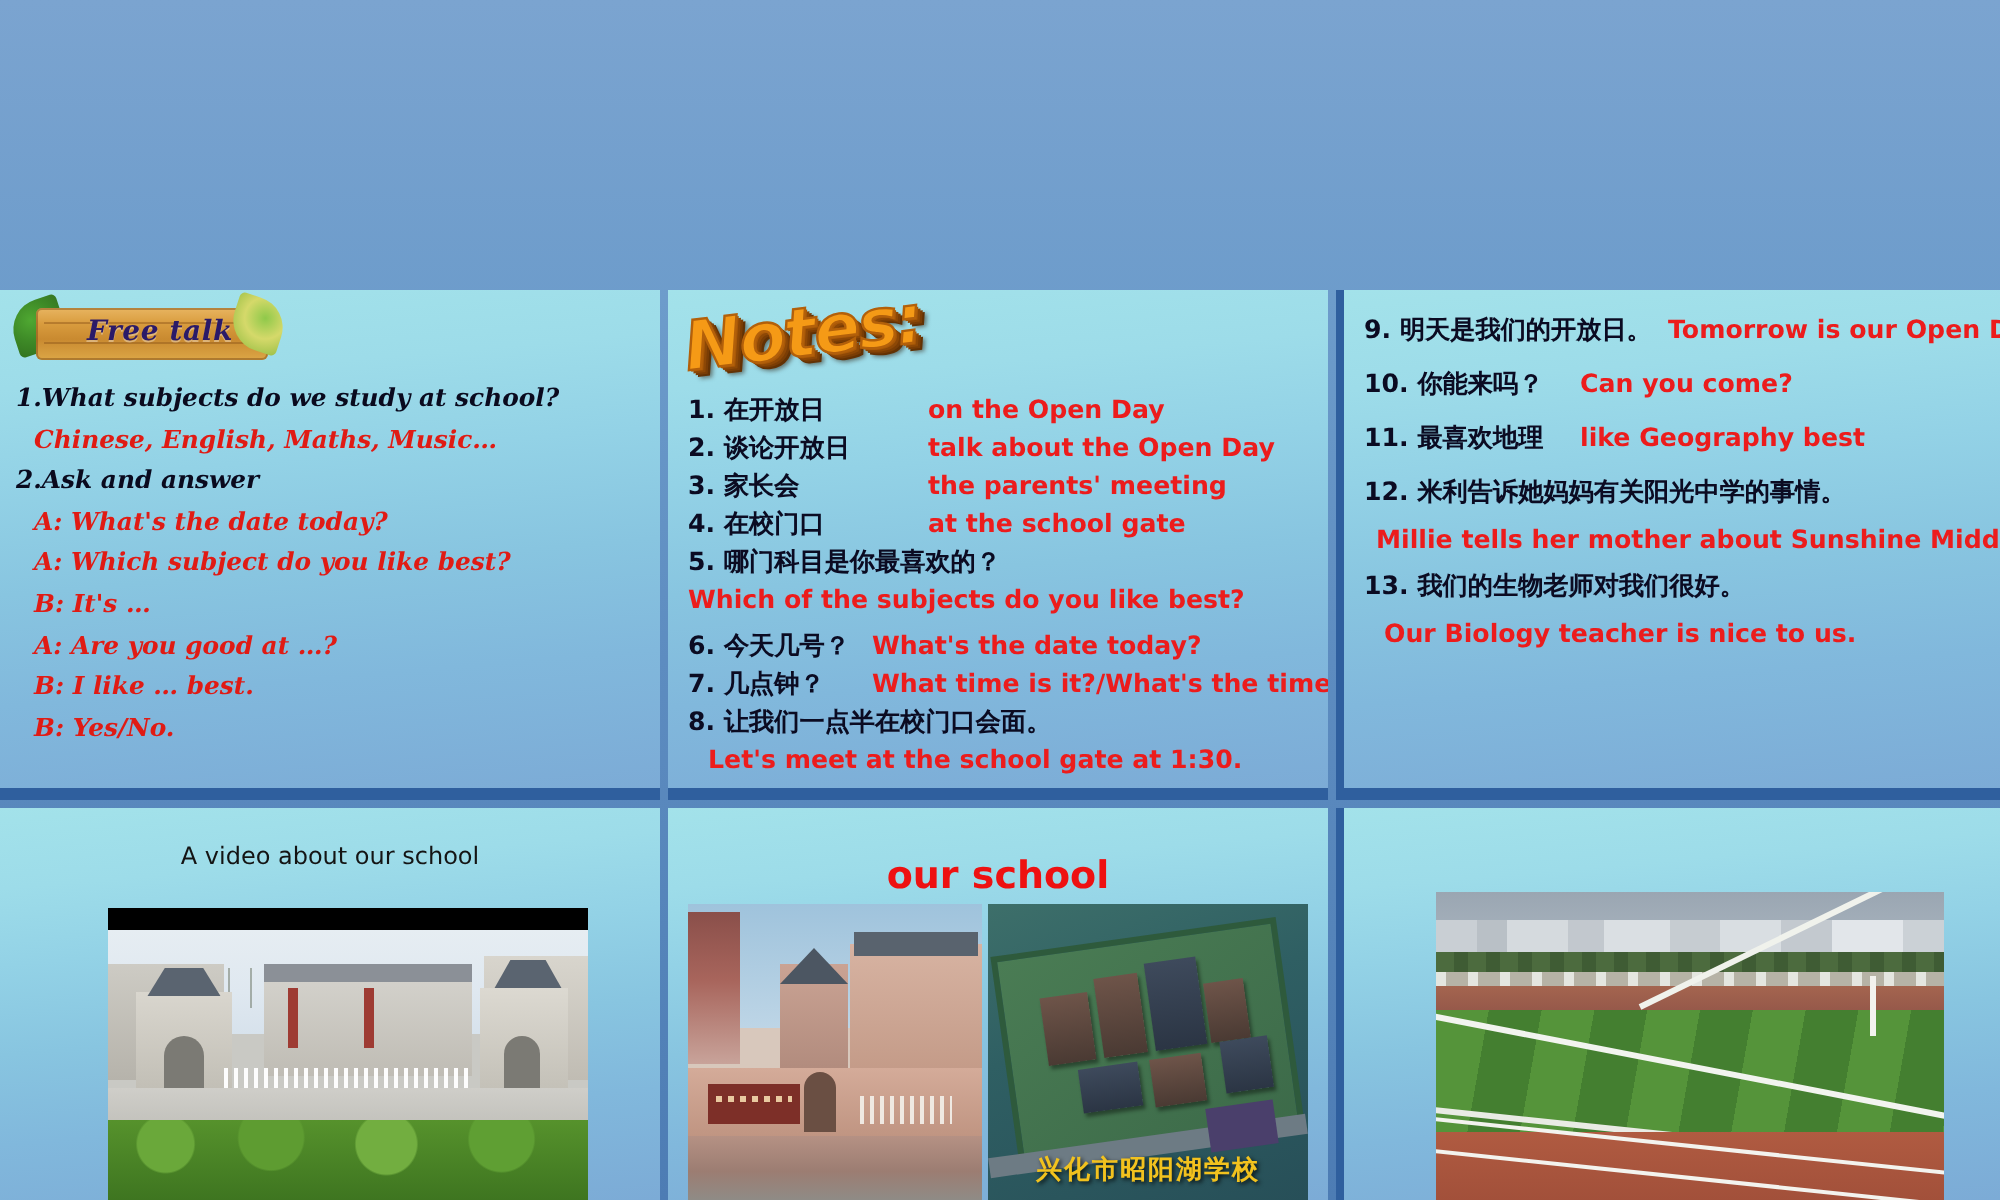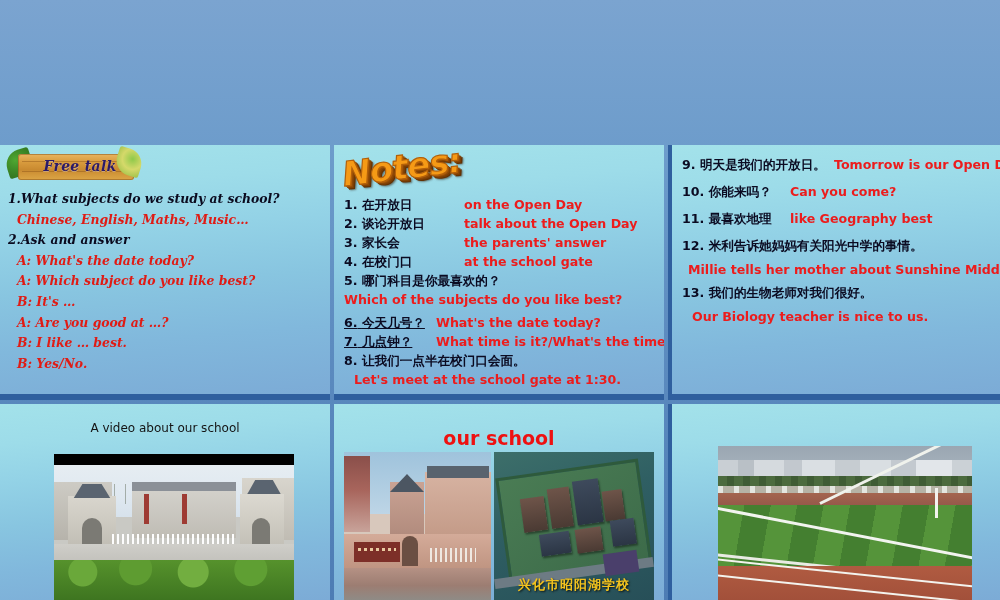--- a/index.html
+++ b/index.html
@@ -107,21 +107,21 @@
   #notes-list {
     position:absolute; left:10px; top:52px; right:6px;
     font-family:"DejaVu Sans", sans-serif;
     font-size:12.6px;
   }
   .nrow { display:flex; align-items:baseline; height:19px; }
   .nrow.tall { height:20px; }
   .n-cn { color:#0b0b22; font-weight:bold; white-space:nowrap; }
   .n-en { color:#ec1c1c; font-weight:bold; white-space:nowrap; }
   .n-w1 { width:120px; flex:0 0 120px; }
-  .n-w2 { width:92px;  flex:0 0 92px;text-decoration:underline; }
+  .n-w2 { width:92px;  flex:0 0 92px; }
   .n-full { white-space:nowrap; }
   .n-sub { color:#ec1c1c; font-weight:bold; white-space:nowrap; }
   .gap4 { height:4px; }
   .pad6 { padding-left:6px; }
   .pad10 { padding-left:10px; }
 
   
   #notes-list-2 {
     position:absolute; left:10px; top:12px; right:6px;
     font-family:"DejaVu Sans", sans-serif;
@@ -407,21 +407,21 @@
 
       <div class="nrow">
         <span class="n-cn n-w1"><span>2.</span>
         <span>谈论开放日</span></span>
         <span class="n-en">talk about the Open Day</span>
       </div>
 
       <div class="nrow">
         <span class="n-cn n-w1"><span>3.</span>
         <span>家长会</span></span>
-        <span class="n-en">the parents' answer</span>
+        <span class="n-en">the parents' meeting</span>
       </div>
 
       <div class="nrow">
         <span class="n-cn n-w1"><span>4.</span>
         <span>在校门口</span></span>
         <span class="n-en">at the school gate</span>
       </div>
 
       <div class="nrow">
         <span class="n-cn n-full"><span>5.</span>

